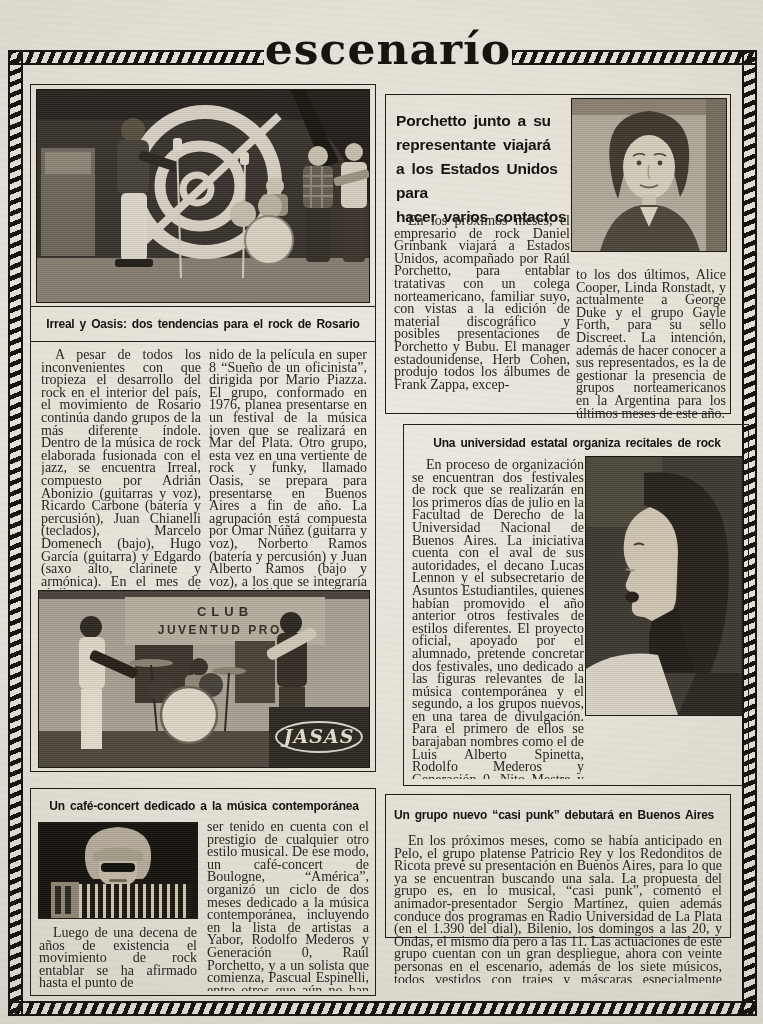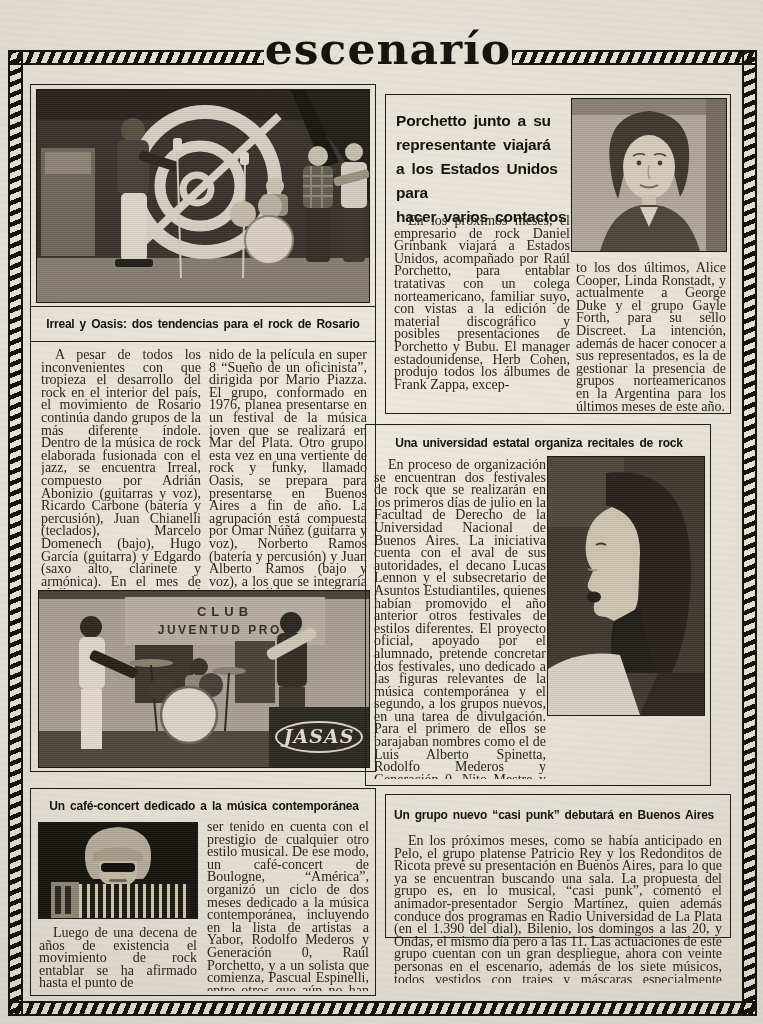--- a/index.html
+++ b/index.html
@@ -197,24 +197,24 @@
         <path d="M61 57 q6 -4 12 -1 M82 56 q6 -3 12 1" stroke="#4a4338" stroke-width="1.6" fill="none"></path>
         <path d="M77 66 q-2 10 1 14" stroke="#a79d89" stroke-width="1.6" fill="none"></path>
         <path d="M68 86 q9 5 18 0" stroke="#6f6655" stroke-width="2" fill="none"></path>
         <rect x="70" y="96" width="14" height="12" fill="#cdc4b2"></rect>
         <path d="M28 152 Q40 110 70 106 L84 106 Q116 110 128 152 Z" fill="#4c463c"></path>
         <path d="M68 108 L77 128 L86 108 Z" fill="#d9d1c0"></path>
       </svg>
     </div>
 
     <div class="body indent" style="left:8px;top:120px;width:176px;height:192px;">En los próximos meses, el empresario de rock Daniel Grinbank viajará a Estados Unidos, acompañado por Raúl Porchetto, para entablar tratativas con un colega norteamericano, familiar suyo, con vistas a la edición de material discográfico y posibles presentaciones de Porchetto y Bubu. El manager estadounidense, Herb Cohen, produjo todos los álbumes de Frank Zappa, excep-</div>
-    <div class="body" style="left:190px;top:167px;width:150px;height:156px;">to los dos últimos, Alice Cooper, Linda Ronstadt, y actualmente a George Duke y el grupo Gayle Forth, para su sello Discreet. La intención, además de hacer conocer a sus representados, es la de gestionar la presencia de grupos norteamericanos en la Argentina para los últimos meses de este año.</div>
-  </section>
-
-  <section class="box" style="left:365px;top:424px;width:346px;height:362px;padding-left:39px;">
+    <div class="body" style="left:190px;top:174px;width:150px;height:156px;">to los dos últimos, Alice Cooper, Linda Ronstadt, y actualmente a George Duke y el grupo Gayle Forth, para su sello Discreet. La intención, además de hacer conocer a sus representados, es la de gestionar la presencia de grupos norteamericanos en la Argentina para los últimos meses de este año.</div>
+  </section>
+
+  <section class="box" style="left:403px;top:424px;width:346px;height:362px;padding-left:39px;">
     <div class="hstrip" style="left:6px;top:6px;width:334px;height:24px;line-height:24px;">Una universidad estatal organiza recitales de rock</div>
 
     <div class="body indent" style="left:8px;top:34px;width:172px;height:320px;">En proceso de organización se encuentran dos festivales de rock que se realizarán en los primeros días de julio en la Facultad de Derecho de la Universidad Nacional de Buenos Aires. La iniciativa cuenta con el aval de sus autoridades, el decano Lucas Lennon y el subsecretario de Asuntos Estudiantiles, quienes habían promovido el año anterior otros festivales de estilos diferentes. El proyecto oficial, apoyado por el alumnado, pretende concretar dos festivales, uno dedicado a las figuras relevantes de la música contemporánea y el segundo, a los grupos nuevos, en una tarea de divulgación. Para el primero de ellos se barajaban nombres como el de Luis Alberto Spinetta, Rodolfo Mederos y Generación 0, Nito Mestre y Los Desconocidos de Siempre, y Vivencia. Ambos</div>
 
     <div class="photo" style="left:182px;top:32px;width:156px;height:258px;">
       <svg viewBox="0 0 156 258" preserveAspectRatio="none">
         <rect width="156" height="258" fill="#3e3931"></rect>
         <rect width="76" height="70" fill="#6b634f" opacity=".35"></rect>
         <path d="M58 16 Q134 8 142 92 Q147 162 124 216 L70 216 Q98 152 90 96 Q86 58 58 48 Z" fill="#27221b"></path>
         <path d="M64 50 Q40 60 38 86 Q36 102 45 114 L40 126 Q38 134 48 136 L46 148 Q44 160 58 160 L66 164 Q86 166 90 142 L92 96 Q92 60 64 50 Z" fill="#cfc5b1"></path>

